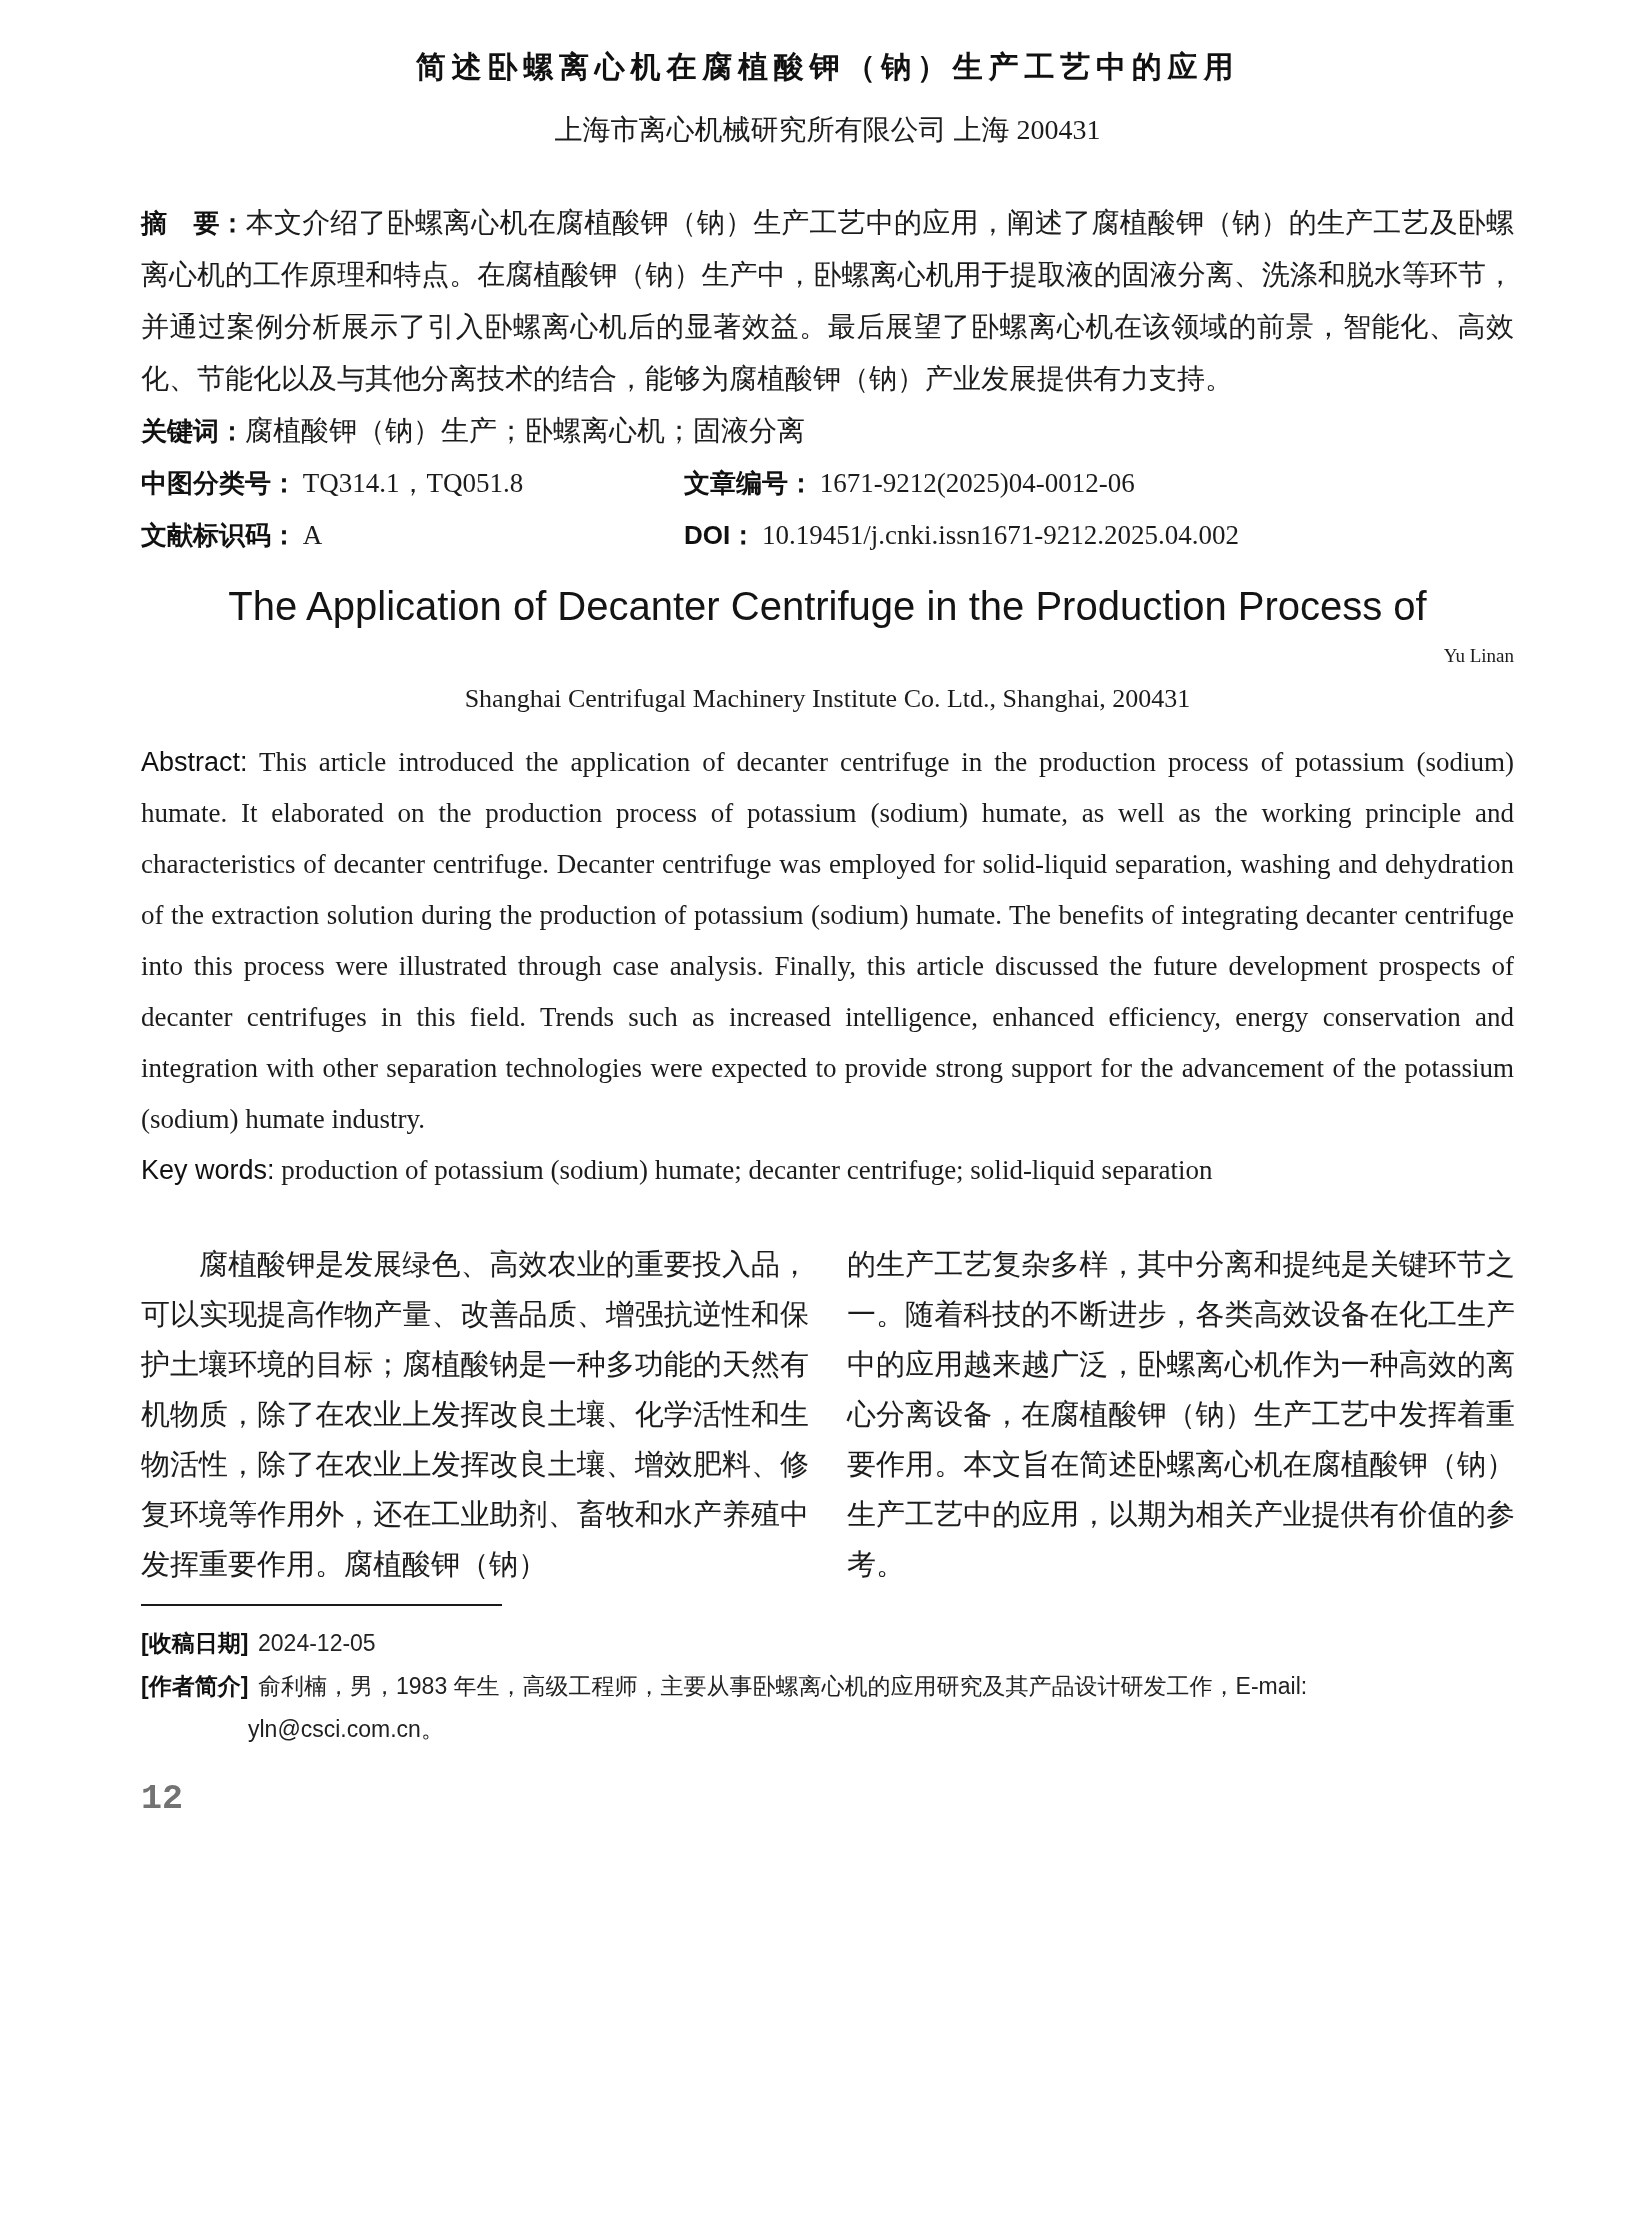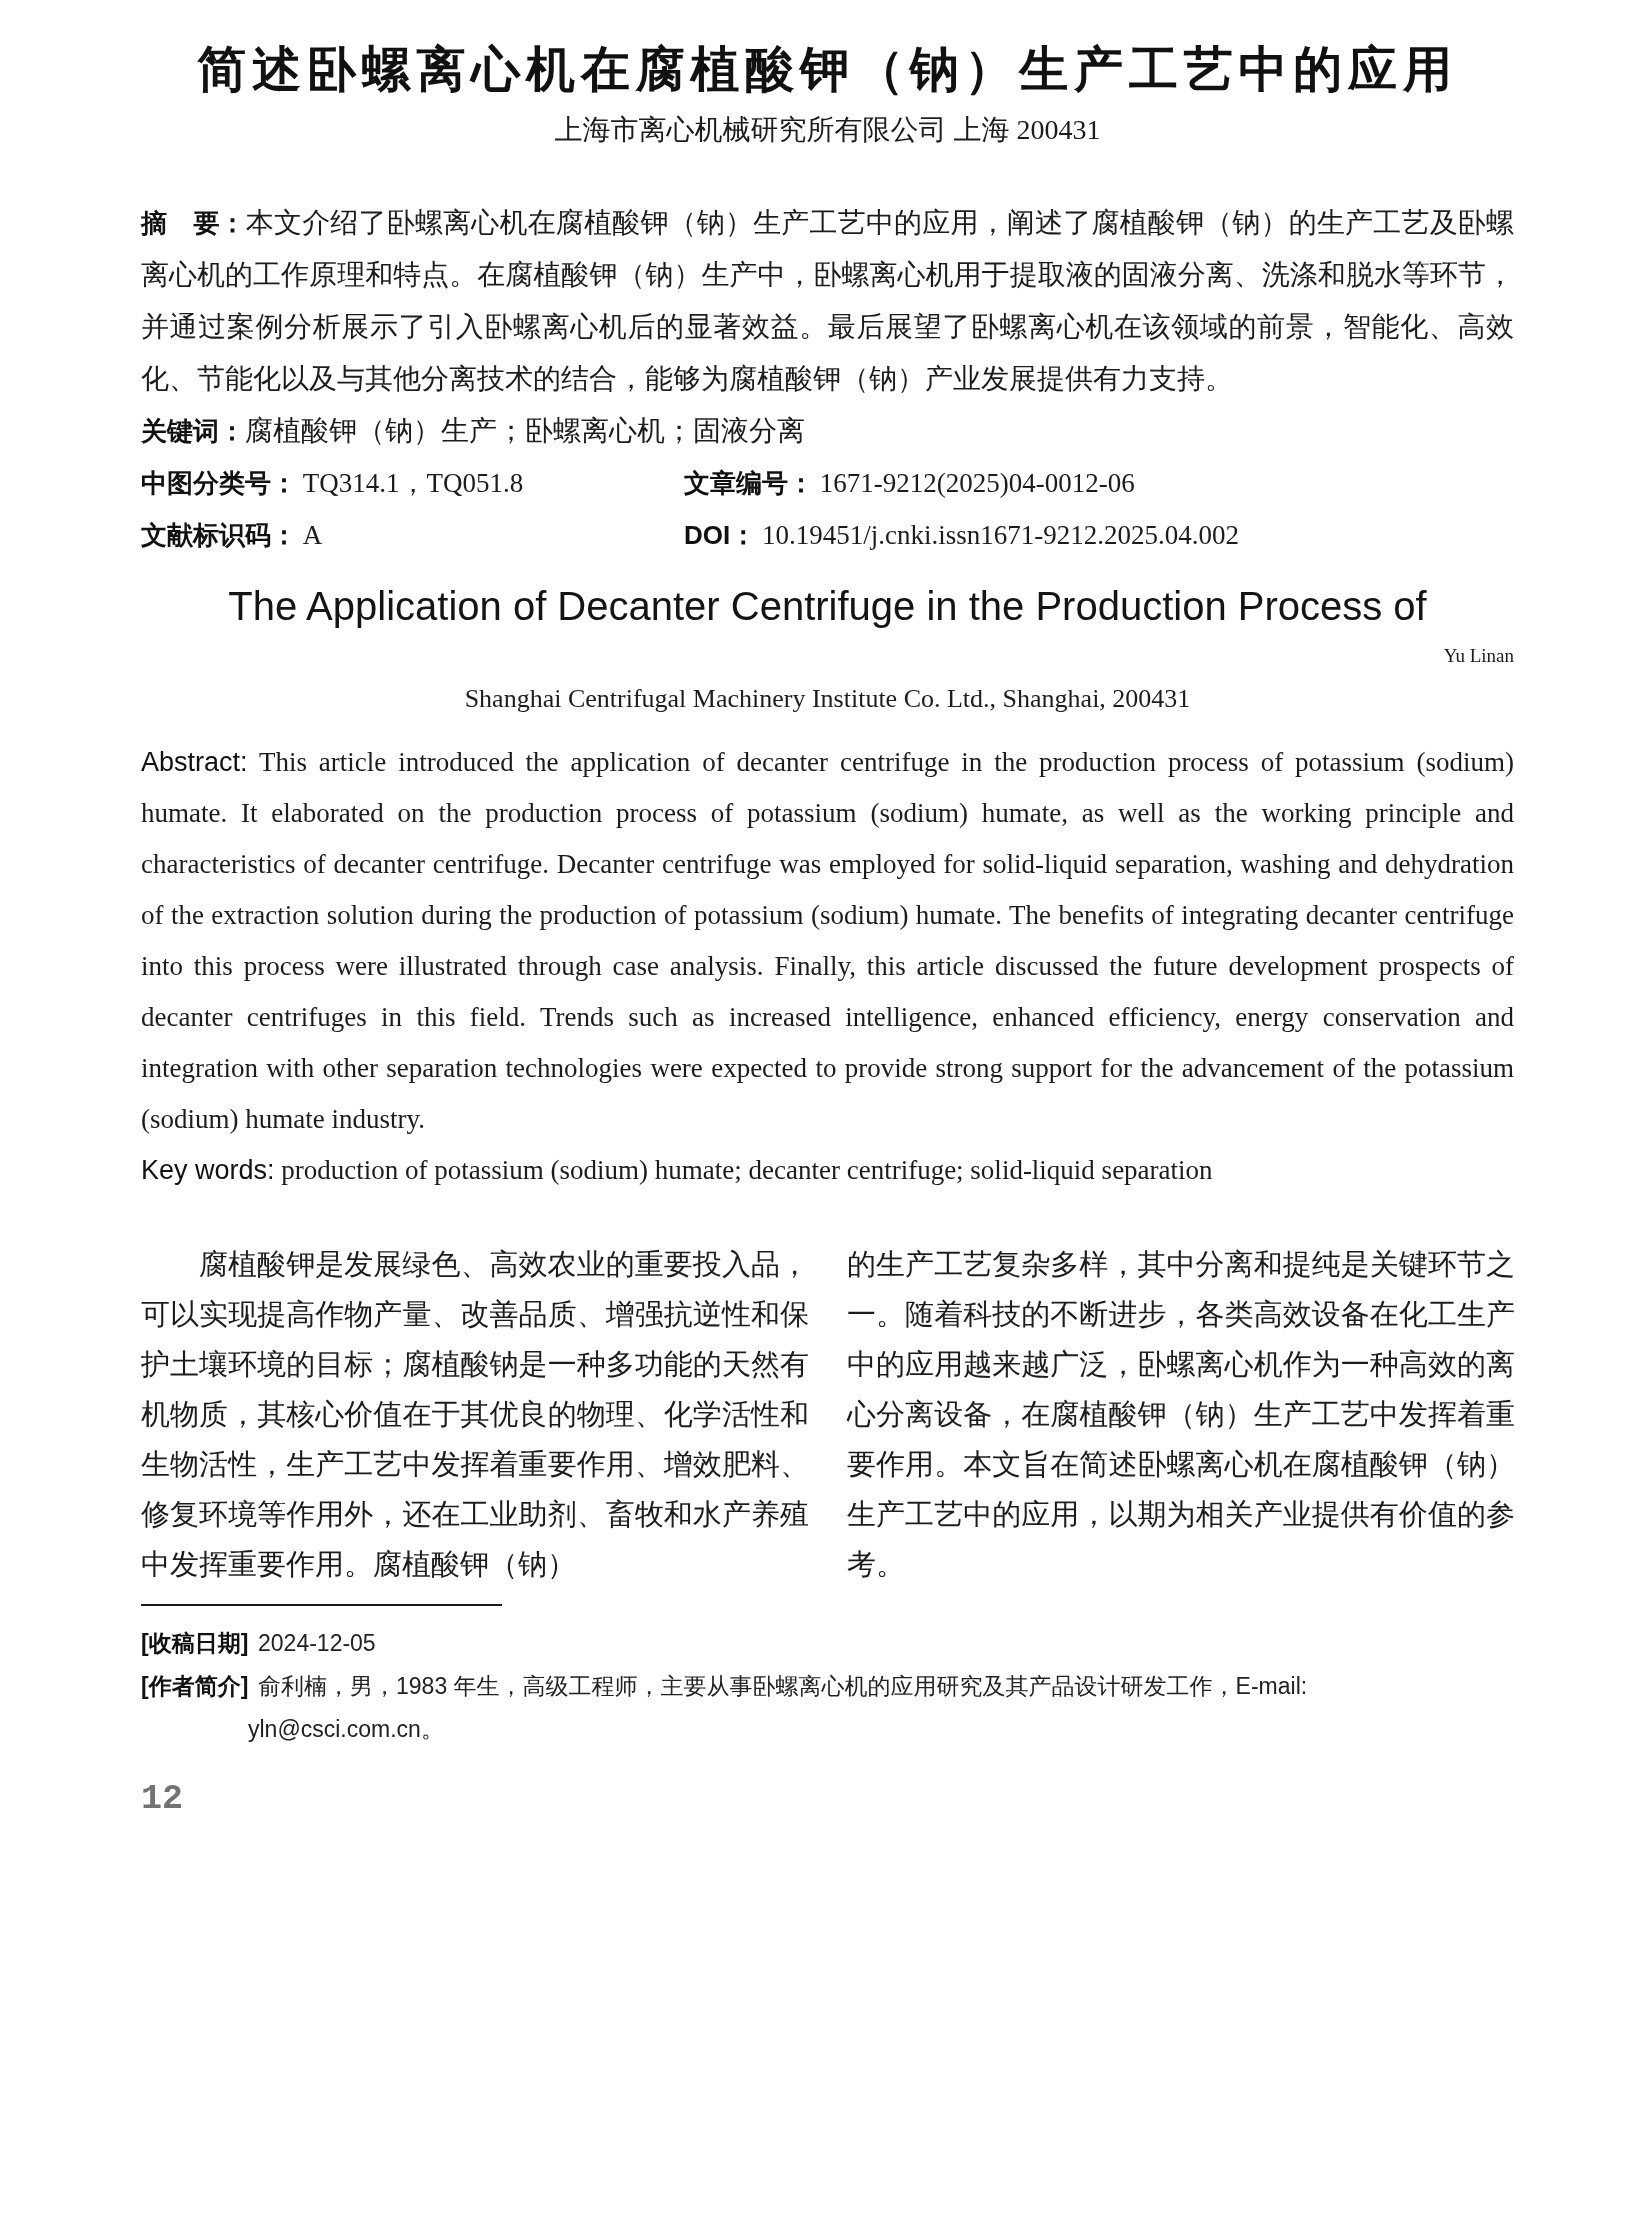--- a/index.html
+++ b/index.html
@@ -16,22 +16,22 @@
   .header-left{display:flex;align-items:flex-end;gap:33px;}
   .logo{display:inline-block;line-height:0;}
   .hdr-txt{
     font-family:"Liberation Sans","DejaVu Sans",sans-serif;
     font-size:26px;letter-spacing:6.8px;line-height:33px;padding-bottom:2.9px;color:#141414;
   }
   .header-journal{position:absolute;left:50%;transform:translateX(-50%);bottom:8.7px;}
   .header-issue{letter-spacing:1.9px;}
   
   .title-zh{
-    margin:39px 0 0 0;text-align:center;font-family:Liberation Sans, sans-serif;
-    font-size:49px;font-weight:700;letter-spacing:5.8px;line-height:60px;color:#111;
+    margin:39px 0 0 0;text-align:center;font-family:Liberation Mono, monospace;
+    font-size:30px;font-weight:700;letter-spacing:5.8px;line-height:60px;color:#111;
   }
   .author-zh{margin:25px 0 0 0;text-align:center;font-size:27px;line-height:35px;}
   .affil-zh{margin:11.6px 0 0 0;text-align:center;font-size:28px;line-height:37px;}
   
   .abs-zh{margin:49px 0 0 0;font-size:28px;line-height:52px;text-align:justify;}
   .lbl{font-family:"Liberation Sans","DejaVu Sans",sans-serif;font-weight:700;font-size:26px;color:#111;}
   .kw-zh{margin:0;font-size:28px;line-height:52px;}
   .meta-row{display:flex;margin:0;}
   .meta-cell{margin:0;font-size:27px;line-height:52px;}
   .meta-cell.meta-left{width:543px;flex:0 0 543px;}
@@ -91,21 +91,21 @@
   </div>
   <p class="author-en">Yu Linan</p>
   <p class="affil-en">Shanghai Centrifugal Machinery Institute Co. Ltd., Shanghai, 200431</p>
 
   <p class="abs-en"><span class="lbl" style="font-family:'Liberation Sans','DejaVu Sans',sans-serif">Abstract:</span> <span>This article introduced the application of decanter centrifuge in the production process of potassium (sodium) humate. It elaborated on the production process of potassium (sodium) humate, as well as the working principle and characteristics of decanter centrifuge. Decanter centrifuge was employed for solid-liquid separation, washing and dehydration of the extraction solution during the production of potassium (sodium) humate. The benefits of integrating decanter centrifuge into this process were illustrated through case analysis. Finally, this article discussed the future development prospects of decanter centrifuges in this field. Trends such as increased intelligence, enhanced efficiency, energy conservation and integration with other separation technologies were expected to provide strong support for the advancement of the potassium (sodium) humate industry.</span></p>
 
   <p class="kw-en"><span class="lbl" style="font-family:'Liberation Sans','DejaVu Sans',sans-serif">Key words:</span> <span>production of potassium (sodium) humate; decanter centrifuge; solid-liquid separation</span></p>
 
   <section class="body-columns">
     <div class="col">
-      <p class="indent">腐植酸钾是发展绿色、高效农业的重要投入品，可以实现提高作物产量、改善品质、增强抗逆性和保护土壤环境的目标；腐植酸钠是一种多功能的天然有机物质，其核心价值在于其优良的物理、化学活性和生物活性，生产工艺中发挥着重要作用、增效肥料、修复环境等作用外，还在工业助剂、畜牧和水产养殖中发挥重要作用。腐植酸钾（钠）</p>
+      <p class="indent">腐植酸钾是发展绿色、高效农业的重要投入品，可以实现提高作物产量、改善品质、增强抗逆性和保护土壤环境的目标；腐植酸钠是一种多功能的天然有机物质，除了在农业上发挥改良土壤、化学活性和生物活性，除了在农业上发挥改良土壤、增效肥料、修复环境等作用外，还在工业助剂、畜牧和水产养殖中发挥重要作用。腐植酸钾（钠）</p>
     </div>
     <div class="col">
       <p>的生产工艺复杂多样，其中分离和提纯是关键环节之一。随着科技的不断进步，各类高效设备在化工生产中的应用越来越广泛，卧螺离心机作为一种高效的离心分离设备，在腐植酸钾（钠）生产工艺中发挥着重要作用。本文旨在简述卧螺离心机在腐植酸钾（钠）生产工艺中的应用，以期为相关产业提供有价值的参考。</p>
     </div>
   </section>
 
   <div class="footnote">
     <div class="footnote-rule"></div>
     <p class="fn-line"><b class="lbl">[收稿日期]</b><span class="fn-val">2024-12-05</span></p>
     <p class="fn-line"><b class="lbl">[作者简介]</b><span class="fn-val">俞利楠，男，1983 年生，高级工程师，主要从事卧螺离心机的应用研究及其产品设计研发工作，E-mail:</span></p>

